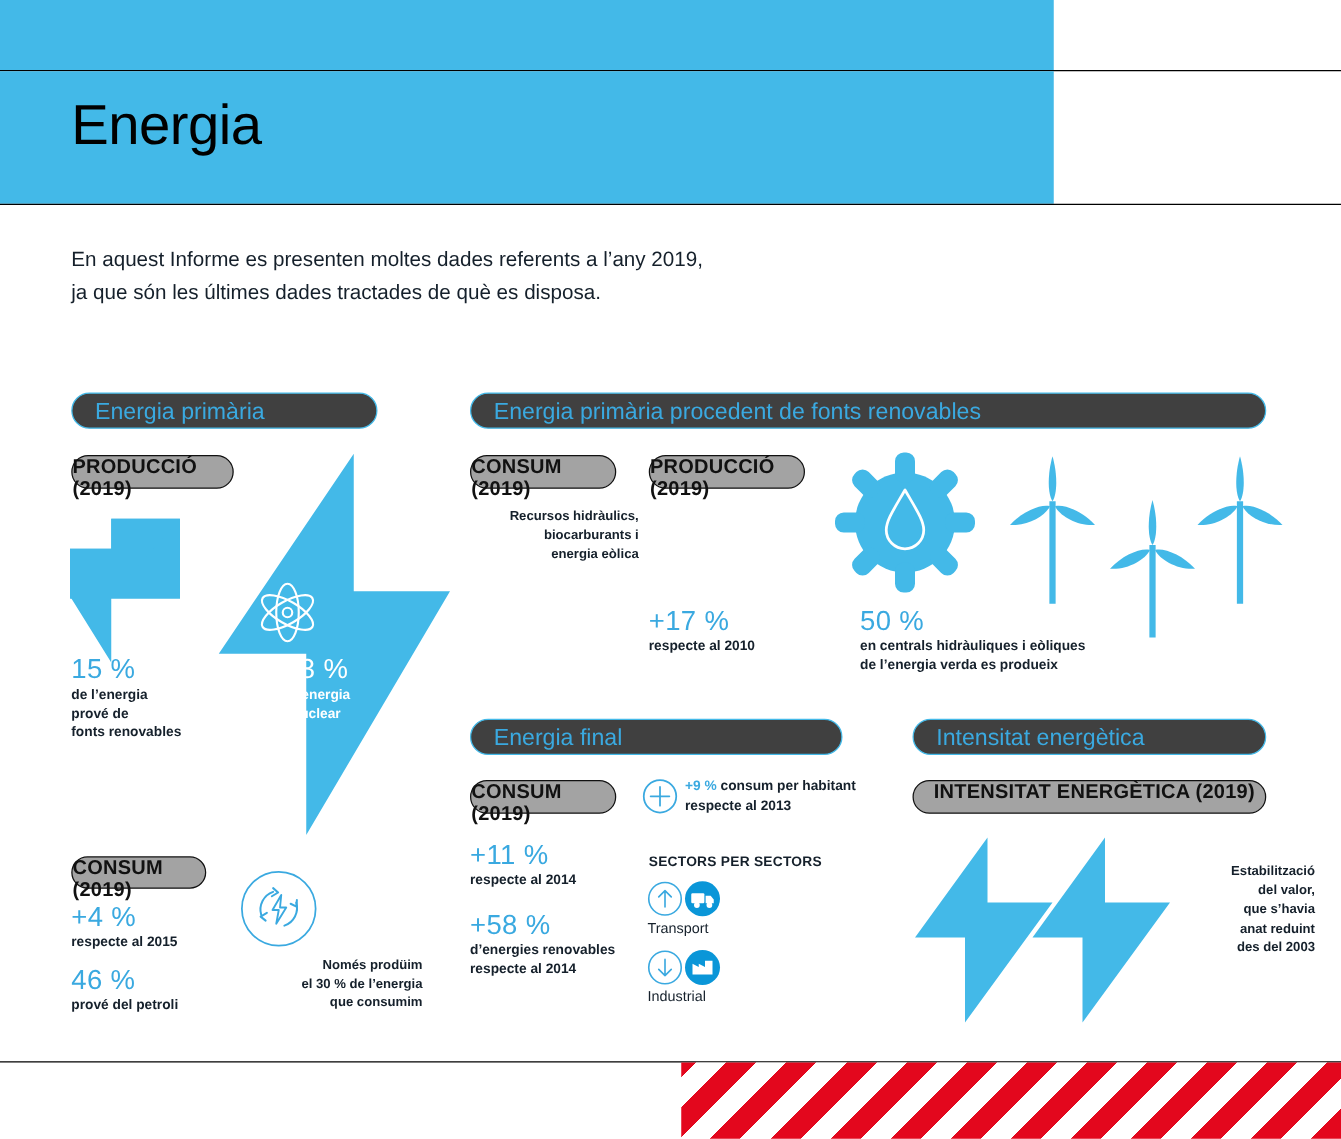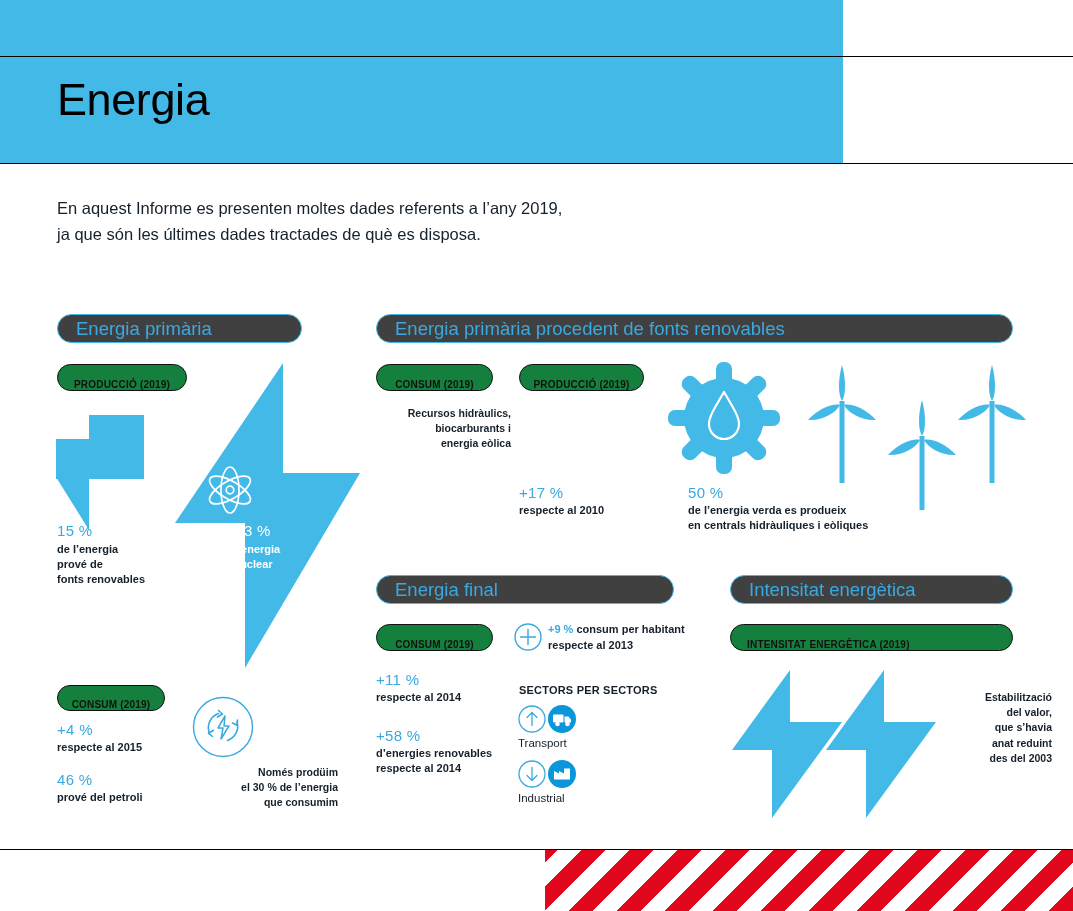--- a/index.html
+++ b/index.html
@@ -31,28 +31,28 @@
   .sec-pill{
     position:absolute;box-sizing:border-box;
     border:1px solid #43b9e8;border-radius:999px;
     color:#3aa9e0;font-size:18.5px;font-weight:400;
     display:flex;align-items:center;padding-left:18px;
     background:#404040;
   }
   .tag-pill{
     position:absolute;box-sizing:border-box;
     border:1.3px solid #111;border-radius:999px;
-    color:#111;font-size:10px;font-weight:700;letter-spacing:.2px;
-    display:flex;align-items:flex-end;justify-content:center;
-    background:#15803d;
+    color:#111;font-size:16px;font-weight:700;letter-spacing:.2px;
+    display:flex;align-items:flex-start;justify-content:center;
+    background:#a3a3a3;
   }
   .tag-pill.left-al{justify-content:flex-start;padding-left:16px;}
 
   
-  .big-num{font-size:15px;color:#3aa9e0;font-weight:400;line-height:1.05;letter-spacing:.3px;}
+  .big-num{font-size:22px;color:#3aa9e0;font-weight:400;line-height:1.05;letter-spacing:.3px;}
   .big-num.white{color:#ffffff;}
   .sub{font-size:11px;line-height:1.38;color:#15202b;font-weight:700;}
   .sub.white{color:#ffffff;}
   .body-sm{font-size:10.5px;line-height:1.45;color:#15202b;font-weight:700;text-align:right;}
   .blk{position:absolute;}
 
   
   svg{display:block;overflow:visible;}
 
   
@@ -218,22 +218,22 @@
       <path d="M 44 36 C 40 30 40 14 44 0 C 48 14 48 30 44 36 Z"></path>
       <path d="M 46 40 C 53 38 68 44 78 55 C 64 56 50 48 46 40 Z"></path>
       <path d="M 42 40 C 35 38 20 44 10 55 C 24 56 38 48 42 40 Z"></path>
       <rect x="41.5" y="36" width="5" height="82"></rect>
     </g>
   </svg>
 
   <div class="blk" style="left:688px;top:485px;width:330px;">
     <div class="big-num">50 %</div>
     <div class="sub" style="margin-top:2px;">
+      <div>en centrals hidràuliques i eòliques</div>
       <div>de l’energia verda es produeix</div>
-      <div>en centrals hidràuliques i eòliques</div>
     </div>
   </div>
 
   <div class="sec-pill" style="left:376px;top:575px;width:298px;height:29px;">
     <span>Energia final</span>
   </div>
 
   <div class="tag-pill" style="left:376px;top:624px;width:117px;height:27px;">
     <span>CONSUM (2019)</span>
   </div>

